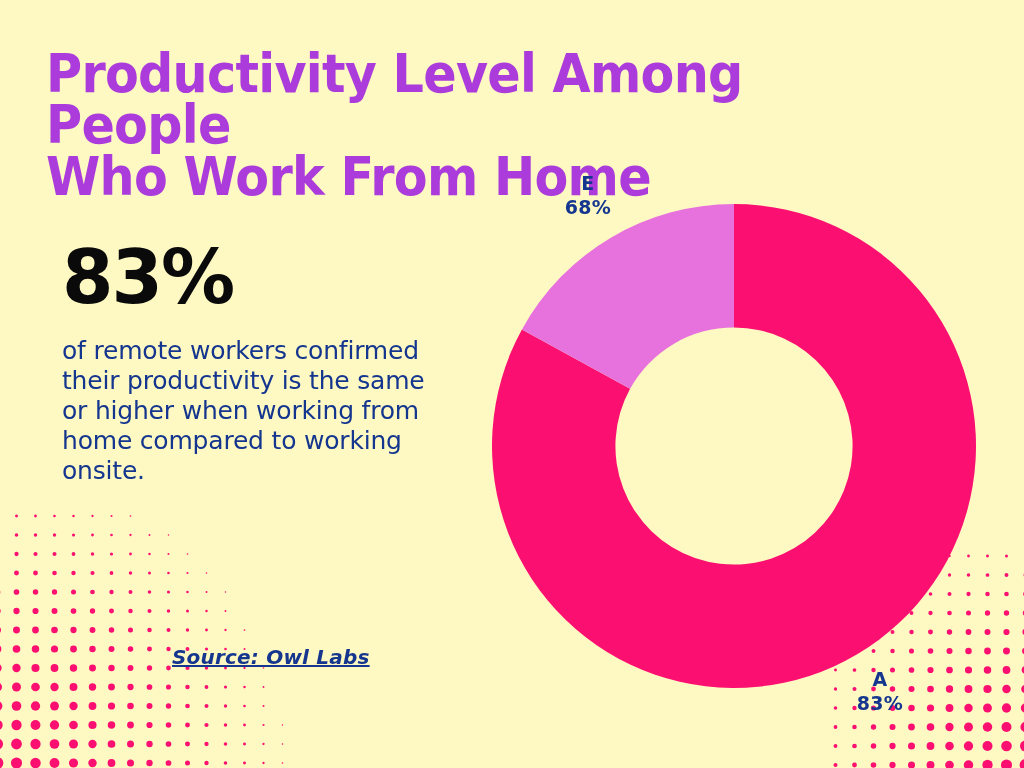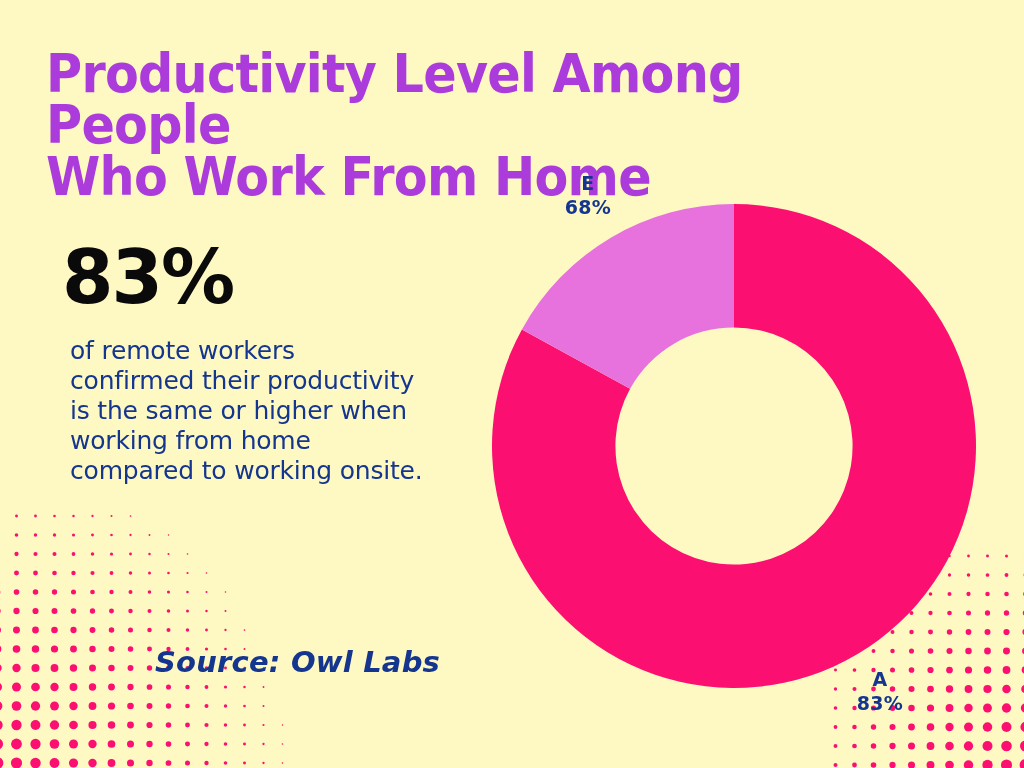--- a/index.html
+++ b/index.html
@@ -76,34 +76,35 @@
     line-height: 1;
     letter-spacing: -2px;
     margin: 0 0 22px 0;
   }
   #stat-description {
     color: #15368f;
     font-family: "DejaVu Sans", sans-serif;
     font-size: 25px;
     line-height: 1.2;
     letter-spacing: -0.2px;
-    margin: 8px;
+    margin: 0;
   }
 
   
   #source {
     position: absolute;
-    left: 155px;
+    left: 172px;
     top: 645px;
     color: #15368f;
     font-family: "DejaVu Sans", sans-serif;
     font-weight: bold;
     font-style: italic;
-    font-size: 29px;
+    font-size: 20px;
     letter-spacing: 0.2px;
+    text-decoration: underline;
   }
 
   
   #donut-chart {
     position: absolute;
     left: 492px;
     top: 204px;
     width: 484px;
     height: 484px;
   }

